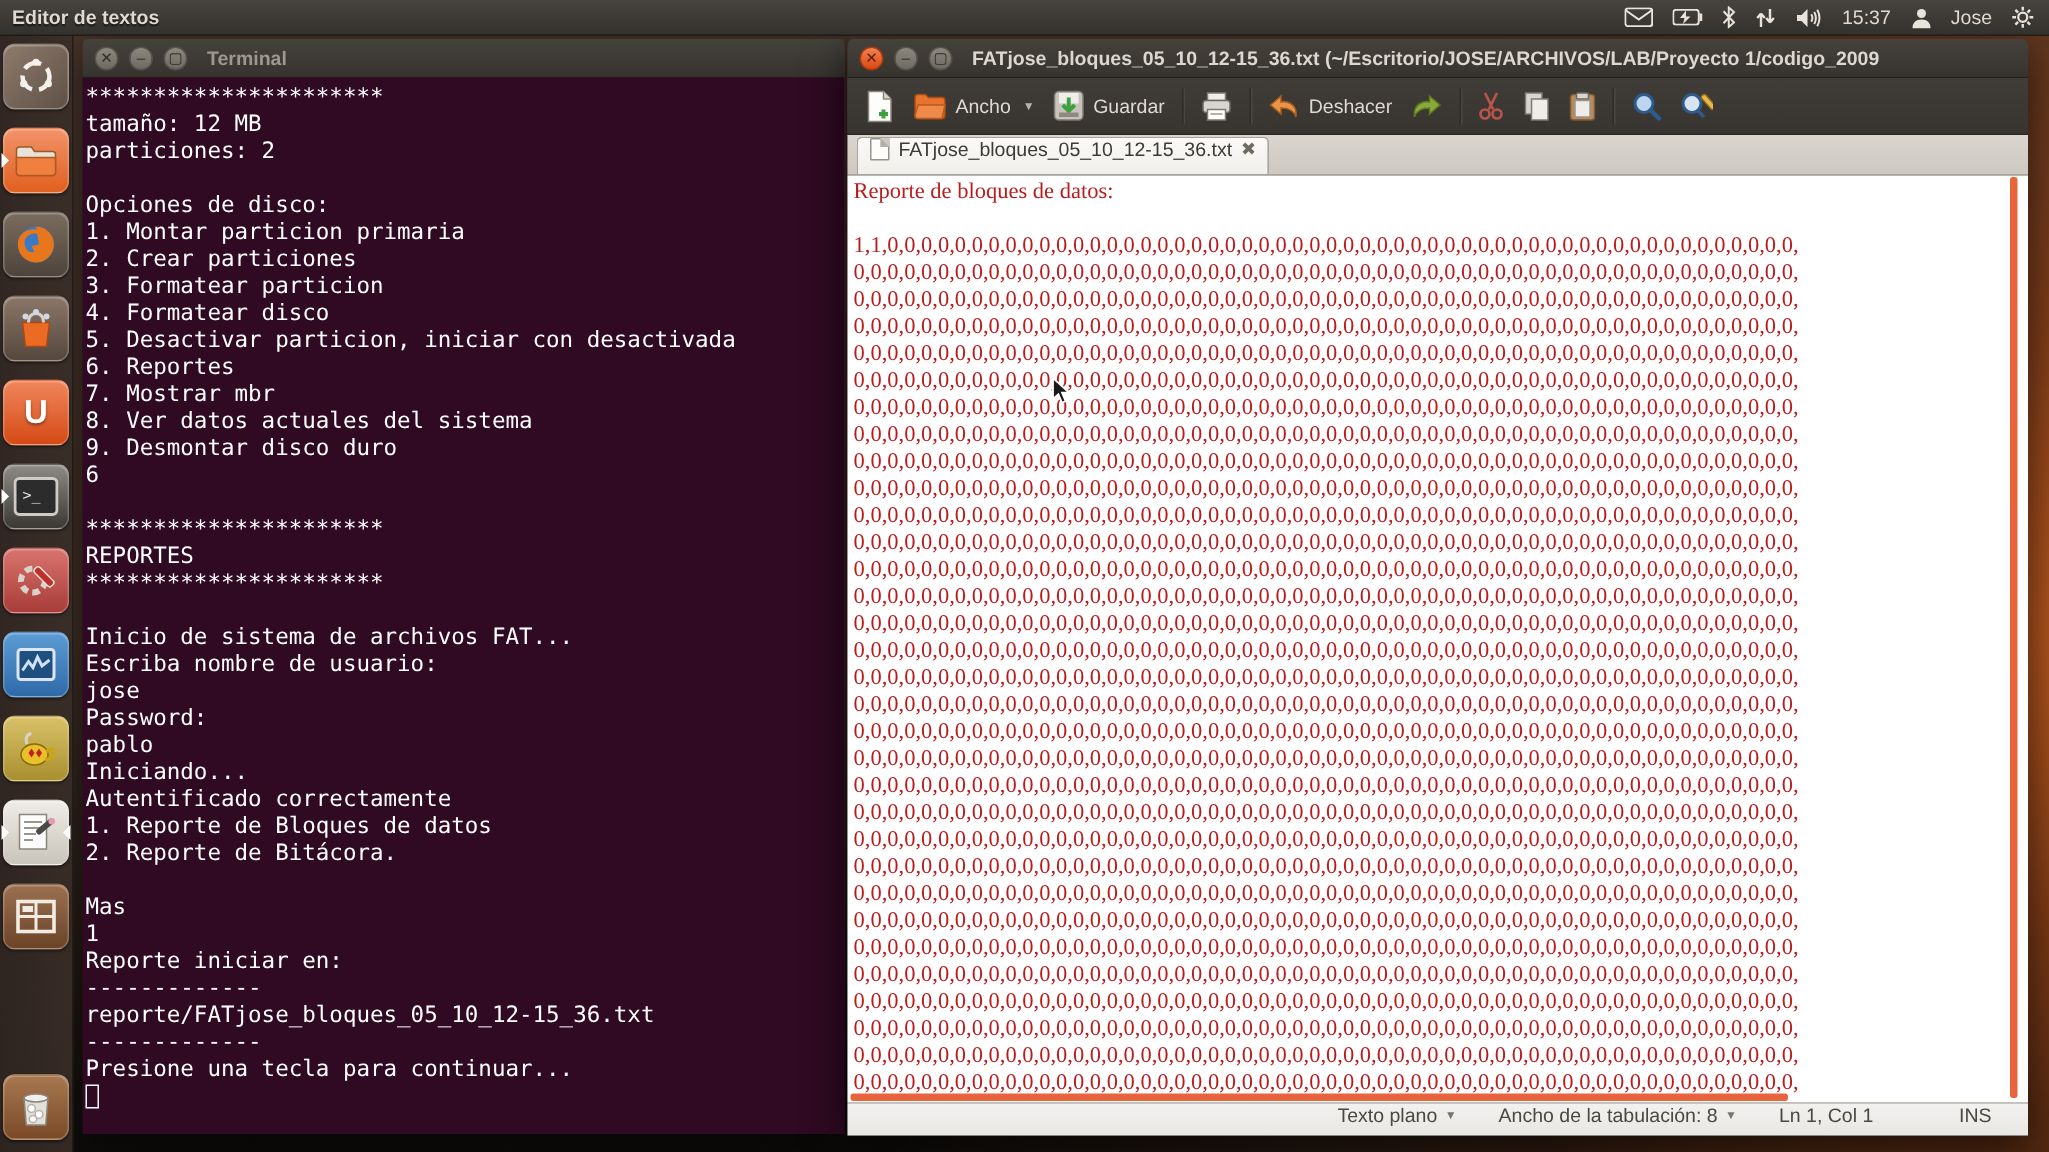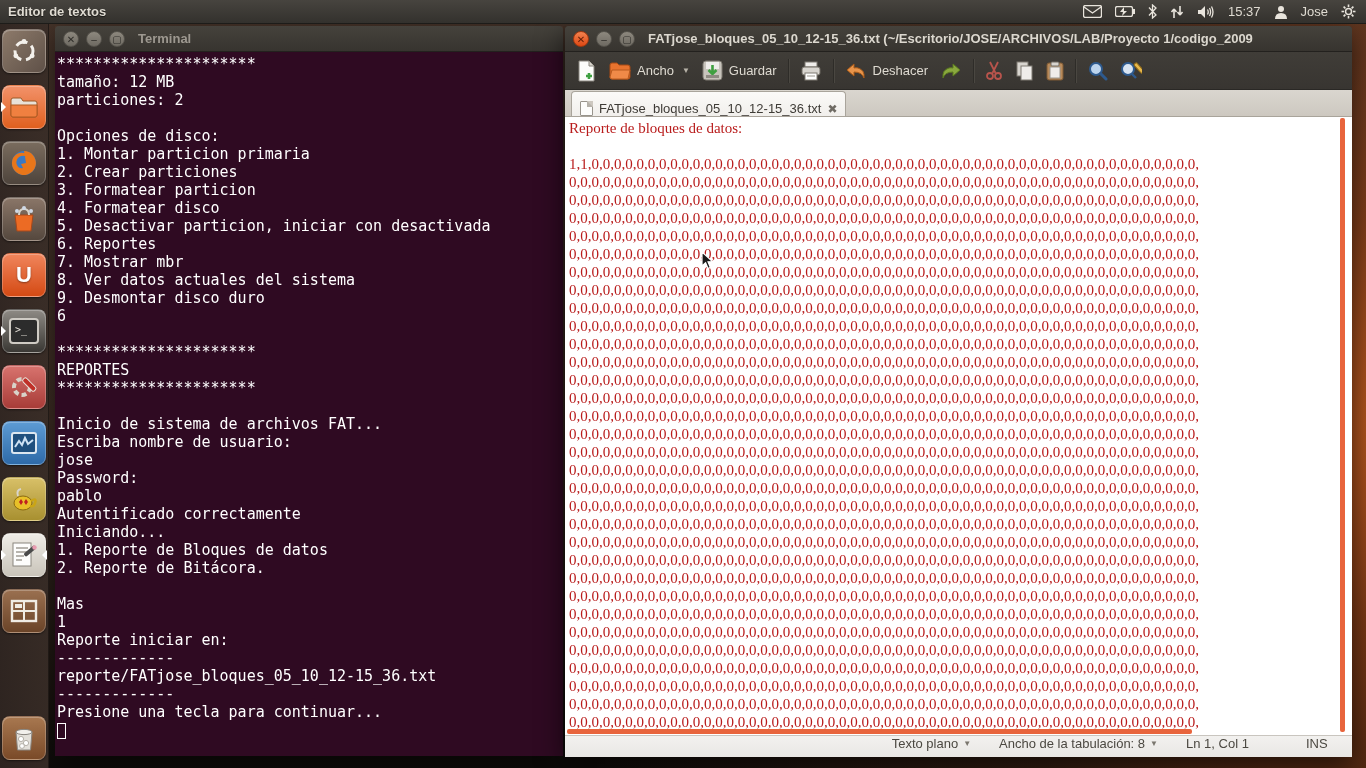--- a/index.html
+++ b/index.html
@@ -59,21 +59,21 @@
     box-shadow:0 8px 28px rgba(0,0,0,.65); z-index:20; background:#3c3a35; border-radius:4px 4px 0 0; }
   .gedit .wtitle { color:#dcd8cf; }
   .toolbar { height:38px; background:linear-gradient(#403d38,#383531); border-bottom:1px solid #2a2825;
     display:flex; align-items:center; padding:0 6px; color:#dfdbd2; }
   .tbtn { display:flex; align-items:center; gap:6px; padding:4px 6px; border-radius:3px; cursor:pointer; font-size:13px; }
   .tsep { width:1px; height:24px; background:#2e2c28; box-shadow:1px 0 0 #4a4741; margin:0 5px; }
   .tcaret { font-size:8px; color:#b7b2a8; margin-left:2px; }
   .tabbar { height:27px; background:linear-gradient(#dad6cf,#cdc8c0); border-bottom:1px solid #a9a49b;
     display:flex; align-items:flex-end; padding-left:6px; }
   .tab { height:25px; background:linear-gradient(#fbfaf8,#f1efec); border:1px solid #a9a49b; border-bottom:none;
-    border-radius:4px 4px 0 0; display:flex; align-items:flex-end; gap:6px; padding:0 8px; font-size:13px; color:#3e3b36; cursor:pointer; }
+    border-radius:4px 4px 0 0; display:flex; align-items:flex-start; gap:6px; padding:0 8px; font-size:13px; color:#3e3b36; cursor:pointer; }
   .tab .doc-ic { width:13px; height:15px; background:#fdfdfc; border:1px solid #98948c; border-radius:1px; position:relative; }
   .tab .doc-ic:after { content:""; position:absolute; right:-1px; top:-1px; border:3px solid; border-color:#cdc8c0 #cdc8c0 #b5b1a9 #b5b1a9; }
   .tab-close { color:#6f6b64; font-weight:bold; font-size:12px; cursor:pointer; }
   .edit-area { position:relative; width:100%; height:618px; background:#ffffff; overflow:hidden; }
   .edit-lines { padding:2px 0 0 4px; }
   .edit-line { font-family:Liberation Serif, serif; font-size:15px; line-height:18px;
     color:#b91c1c; white-space:pre; }
   .vscroll { position:absolute; right:7px; top:1px; width:5px; height:614px; background:#e8643c; border-radius:2px; }
   .hscroll { position:absolute; left:2px; bottom:1px; width:625px; height:5px; background:#e8643c; border-radius:2px; }
   .statusbar { height:22px; background:linear-gradient(#f2f1ef,#e9e7e4); border-top:1px solid #c9c5bf;
@@ -271,22 +271,22 @@
         <div class="term-line"> </div>
         <div class="term-line">**********************</div>
         <div class="term-line">REPORTES</div>
         <div class="term-line">**********************</div>
         <div class="term-line"> </div>
         <div class="term-line">Inicio de sistema de archivos FAT...</div>
         <div class="term-line">Escriba nombre de usuario:</div>
         <div class="term-line">jose</div>
         <div class="term-line">Password:</div>
         <div class="term-line">pablo</div>
+        <div class="term-line">Iniciando...</div>
         <div class="term-line">Autentificado correctamente</div>
-        <div class="term-line">Iniciando...</div>
         <div class="term-line">1. Reporte de Bloques de datos</div>
         <div class="term-line">2. Reporte de Bitácora.</div>
         <div class="term-line"> </div>
         <div class="term-line">Mas</div>
         <div class="term-line">1</div>
         <div class="term-line">Reporte iniciar en:</div>
         <div class="term-line">-------------</div>
         <div class="term-line">reporte/FATjose_bloques_05_10_12-15_36.txt</div>
         <div class="term-line">-------------</div>
         <div class="term-line">Presione una tecla para continuar...</div>

